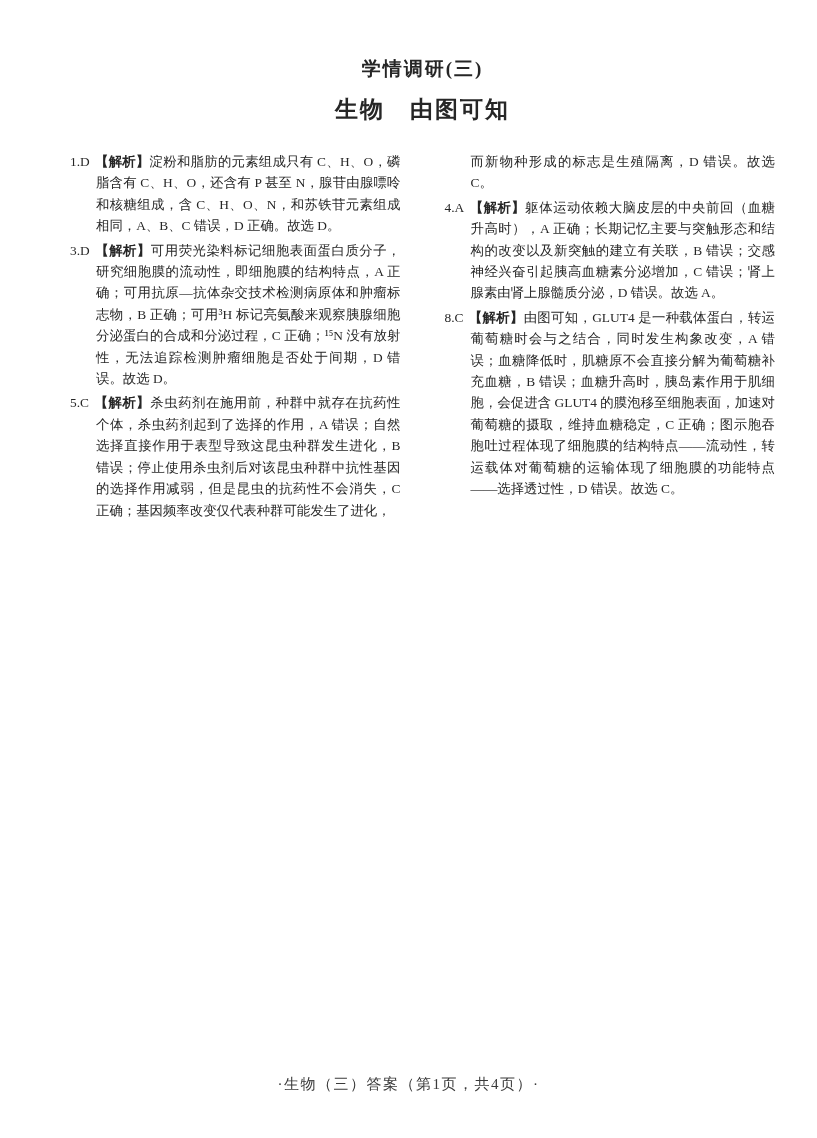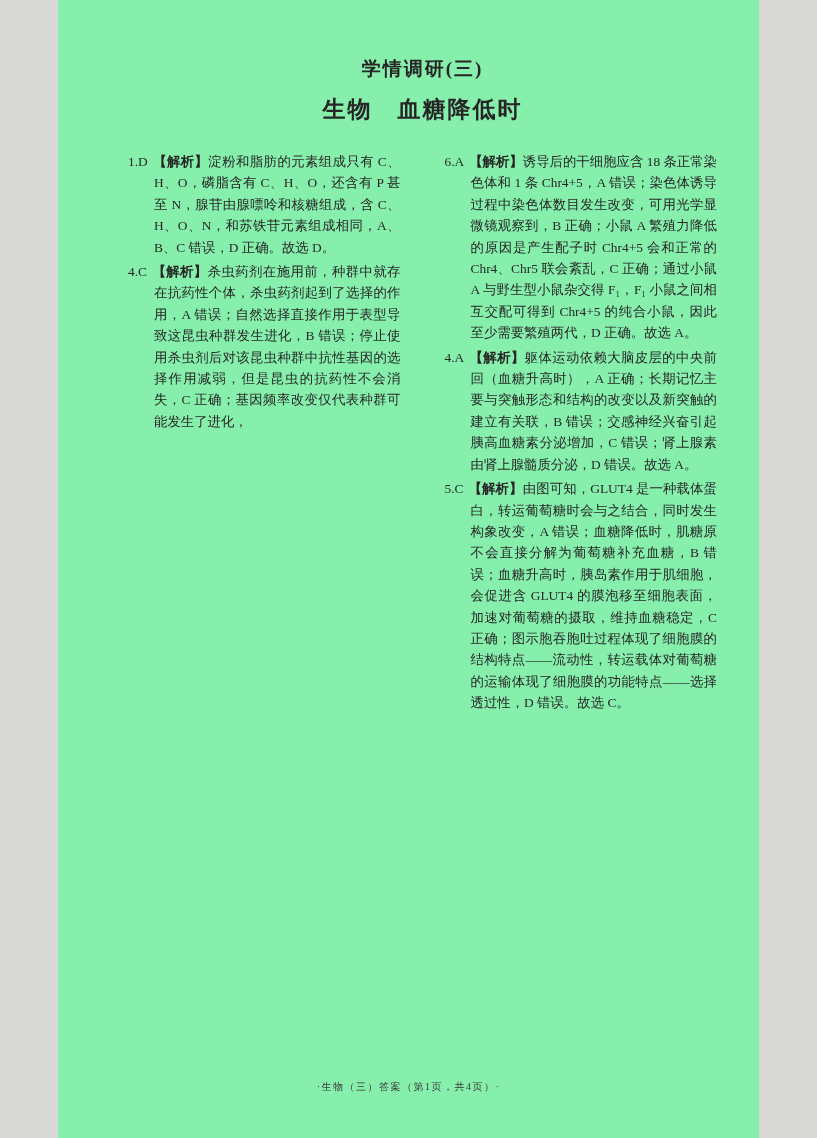--- a/index.html
+++ b/index.html
@@ -1,24 +1,24 @@
 <!DOCTYPE html>
 <html><head>
 <meta charset="utf-8">
 <style>
   html, body {
     margin: 0;
     padding: 0;
     background: #d8d8d6;
   }
   .page {
-    width: 701px;
+    width: 817px;
     height: 1138px;
     margin: 0 auto;
-    background: #86efac;
+    background: #ffffff;
     box-sizing: border-box;
     padding: 56px 42px 0 70px;
     position: relative;
     overflow: hidden;
     font-family: "Liberation Serif", "DejaVu Serif", serif;
     color: #262626;
   }
   .doc-title {
     font-size: 19px;
     font-weight: 700;
@@ -57,38 +57,39 @@
   }
   .label {
     font-weight: 700;
   }
   .footer {
     position: absolute;
     left: 0;
     right: 0;
     bottom: 44px;
     text-align: center;
-    font-size: 10px;
+    font-size: 15px;
     color: #3a3a3a;
     letter-spacing: 1.5px;
   }
 </style>
 </head>
 <body>
 
 <div class="page">
   <h1 class="doc-title">学情调研(三)</h1>
-  <h2 class="doc-subtitle">生物　血糖降低时</h2>
+  <h2 class="doc-subtitle">生物　由图可知</h2>
 
   <div class="columns">
     <div class="col" id="col-left">
         <p class="item"><span class="head">1.D</span><b class="label">【解析】</b><span class="body">淀粉和脂肪的元素组成只有 C、H、O，磷脂含有 C、H、O，还含有 P 甚至 N，腺苷由腺嘌呤和核糖组成，含 C、H、O、N，和苏铁苷元素组成相同，A、B、C 错误，D 正确。故选 D。</span></p>
-        <p class="item"><span class="head">4.C</span><b class="label">【解析】</b><span class="body">杀虫药剂在施用前，种群中就存在抗药性个体，杀虫药剂起到了选择的作用，A 错误；自然选择直接作用于表型导致这昆虫种群发生进化，B 错误；停止使用杀虫剂后对该昆虫种群中抗性基因的选择作用减弱，但是昆虫的抗药性不会消失，C 正确；基因频率改变仅代表种群可能发生了进化，</span></p>
+        <p class="item"><span class="head">3.D</span><b class="label">【解析】</b><span class="body">可用荧光染料标记细胞表面蛋白质分子，研究细胞膜的流动性，即细胞膜的结构特点，A 正确；可用抗原—抗体杂交技术检测病原体和肿瘤标志物，B 正确；可用³H 标记亮氨酸来观察胰腺细胞分泌蛋白的合成和分泌过程，C 正确；¹⁵N 没有放射性，无法追踪检测肿瘤细胞是否处于间期，D 错误。故选 D。</span></p>
+        <p class="item"><span class="head">5.C</span><b class="label">【解析】</b><span class="body">杀虫药剂在施用前，种群中就存在抗药性个体，杀虫药剂起到了选择的作用，A 错误；自然选择直接作用于表型导致这昆虫种群发生进化，B 错误；停止使用杀虫剂后对该昆虫种群中抗性基因的选择作用减弱，但是昆虫的抗药性不会消失，C 正确；基因频率改变仅代表种群可能发生了进化，</span></p>
       </div>
     <div class="col" id="col-right">
-        <p class="item"><span class="head">6.A</span><b class="label">【解析】</b><span class="body">诱导后的干细胞应含 18 条正常染色体和 1 条 Chr4+5，A 错误；染色体诱导过程中染色体数目发生改变，可用光学显微镜观察到，B 正确；小鼠 A 繁殖力降低的原因是产生配子时 Chr4+5 会和正常的 Chr4、Chr5 联会紊乱，C 正确；通过小鼠 A 与野生型小鼠杂交得 F₁，F₁ 小鼠之间相互交配可得到 Chr4+5 的纯合小鼠，因此至少需要繁殖两代，D 正确。故选 A。</span></p>
+        <p class="item continuation"><span class="body">而新物种形成的标志是生殖隔离，D 错误。故选 C。</span></p>
         <p class="item"><span class="head">4.A</span><b class="label">【解析】</b><span class="body">躯体运动依赖大脑皮层的中央前回（血糖升高时），A 正确；长期记忆主要与突触形态和结构的改变以及新突触的建立有关联，B 错误；交感神经兴奋引起胰高血糖素分泌增加，C 错误；肾上腺素由肾上腺髓质分泌，D 错误。故选 A。</span></p>
-        <p class="item"><span class="head">5.C</span><b class="label">【解析】</b><span class="body">由图可知，GLUT4 是一种载体蛋白，转运葡萄糖时会与之结合，同时发生构象改变，A 错误；血糖降低时，肌糖原不会直接分解为葡萄糖补充血糖，B 错误；血糖升高时，胰岛素作用于肌细胞，会促进含 GLUT4 的膜泡移至细胞表面，加速对葡萄糖的摄取，维持血糖稳定，C 正确；图示胞吞胞吐过程体现了细胞膜的结构特点——流动性，转运载体对葡萄糖的运输体现了细胞膜的功能特点——选择透过性，D 错误。故选 C。</span></p>
+        <p class="item"><span class="head">8.C</span><b class="label">【解析】</b><span class="body">由图可知，GLUT4 是一种载体蛋白，转运葡萄糖时会与之结合，同时发生构象改变，A 错误；血糖降低时，肌糖原不会直接分解为葡萄糖补充血糖，B 错误；血糖升高时，胰岛素作用于肌细胞，会促进含 GLUT4 的膜泡移至细胞表面，加速对葡萄糖的摄取，维持血糖稳定，C 正确；图示胞吞胞吐过程体现了细胞膜的结构特点——流动性，转运载体对葡萄糖的运输体现了细胞膜的功能特点——选择透过性，D 错误。故选 C。</span></p>
       </div>
   </div>
 
   <div class="footer">·生物（三）答案（第1页，共4页）·</div>
 </div>
 
 </body></html>

